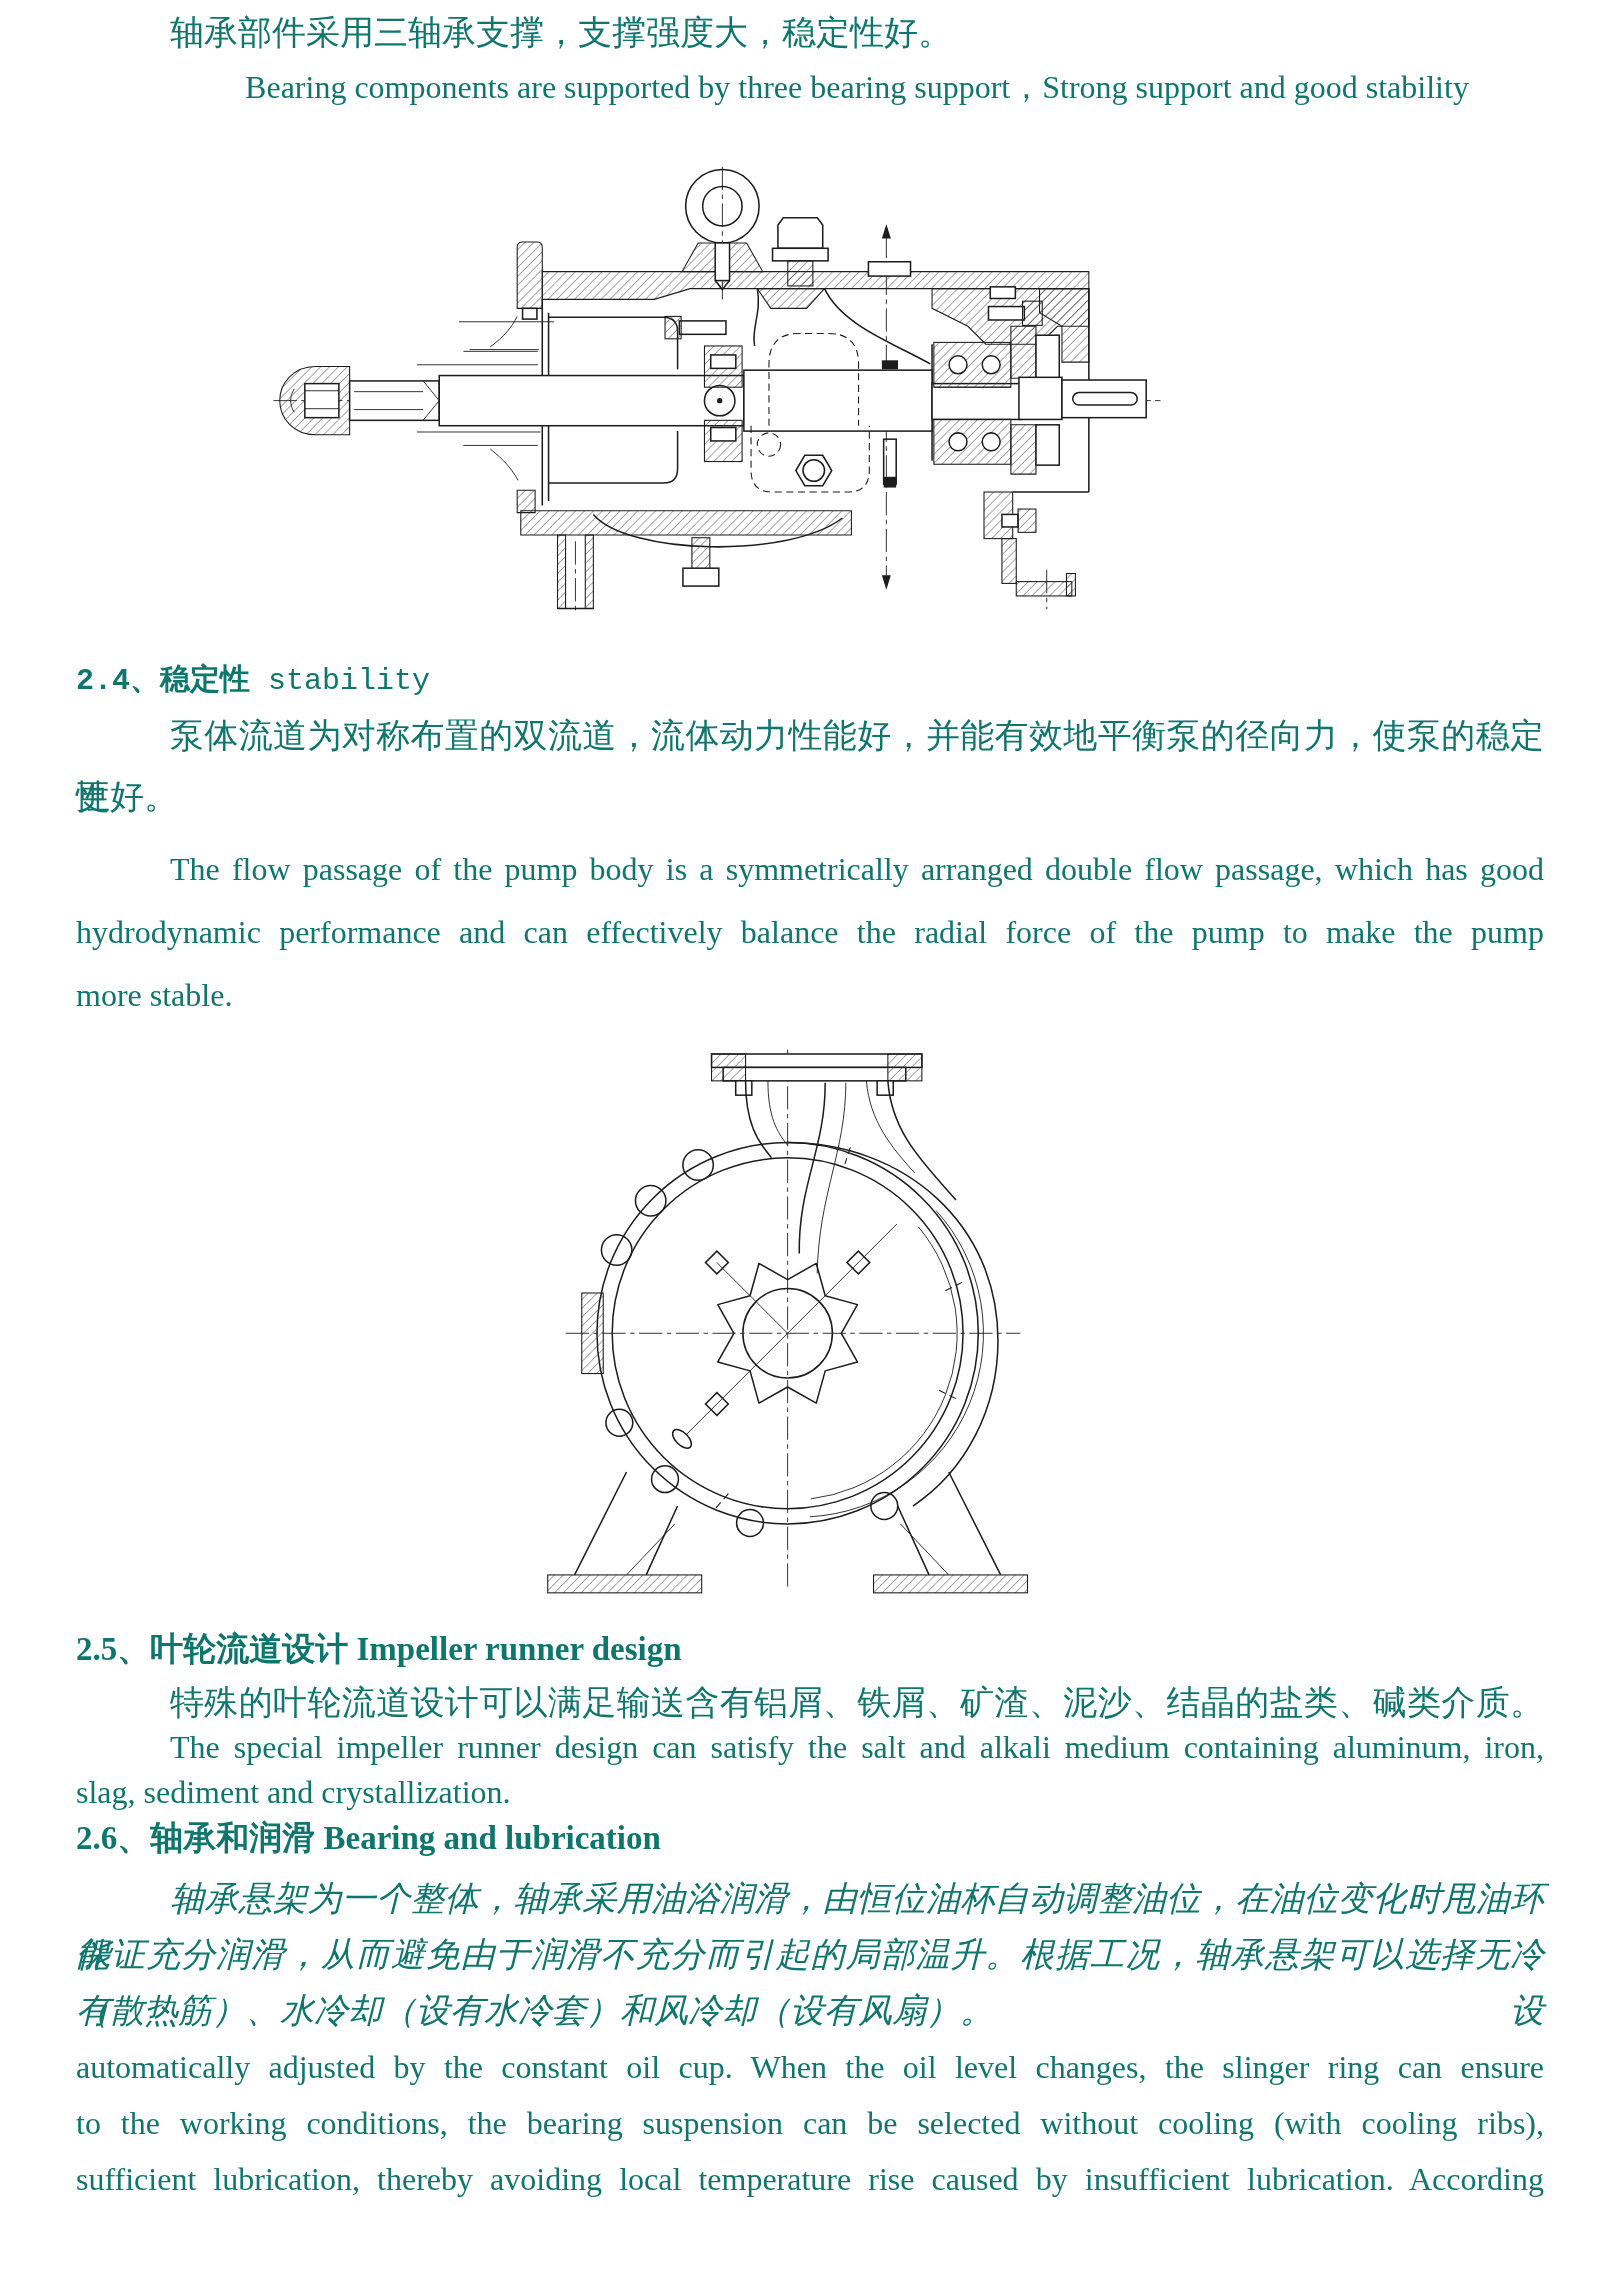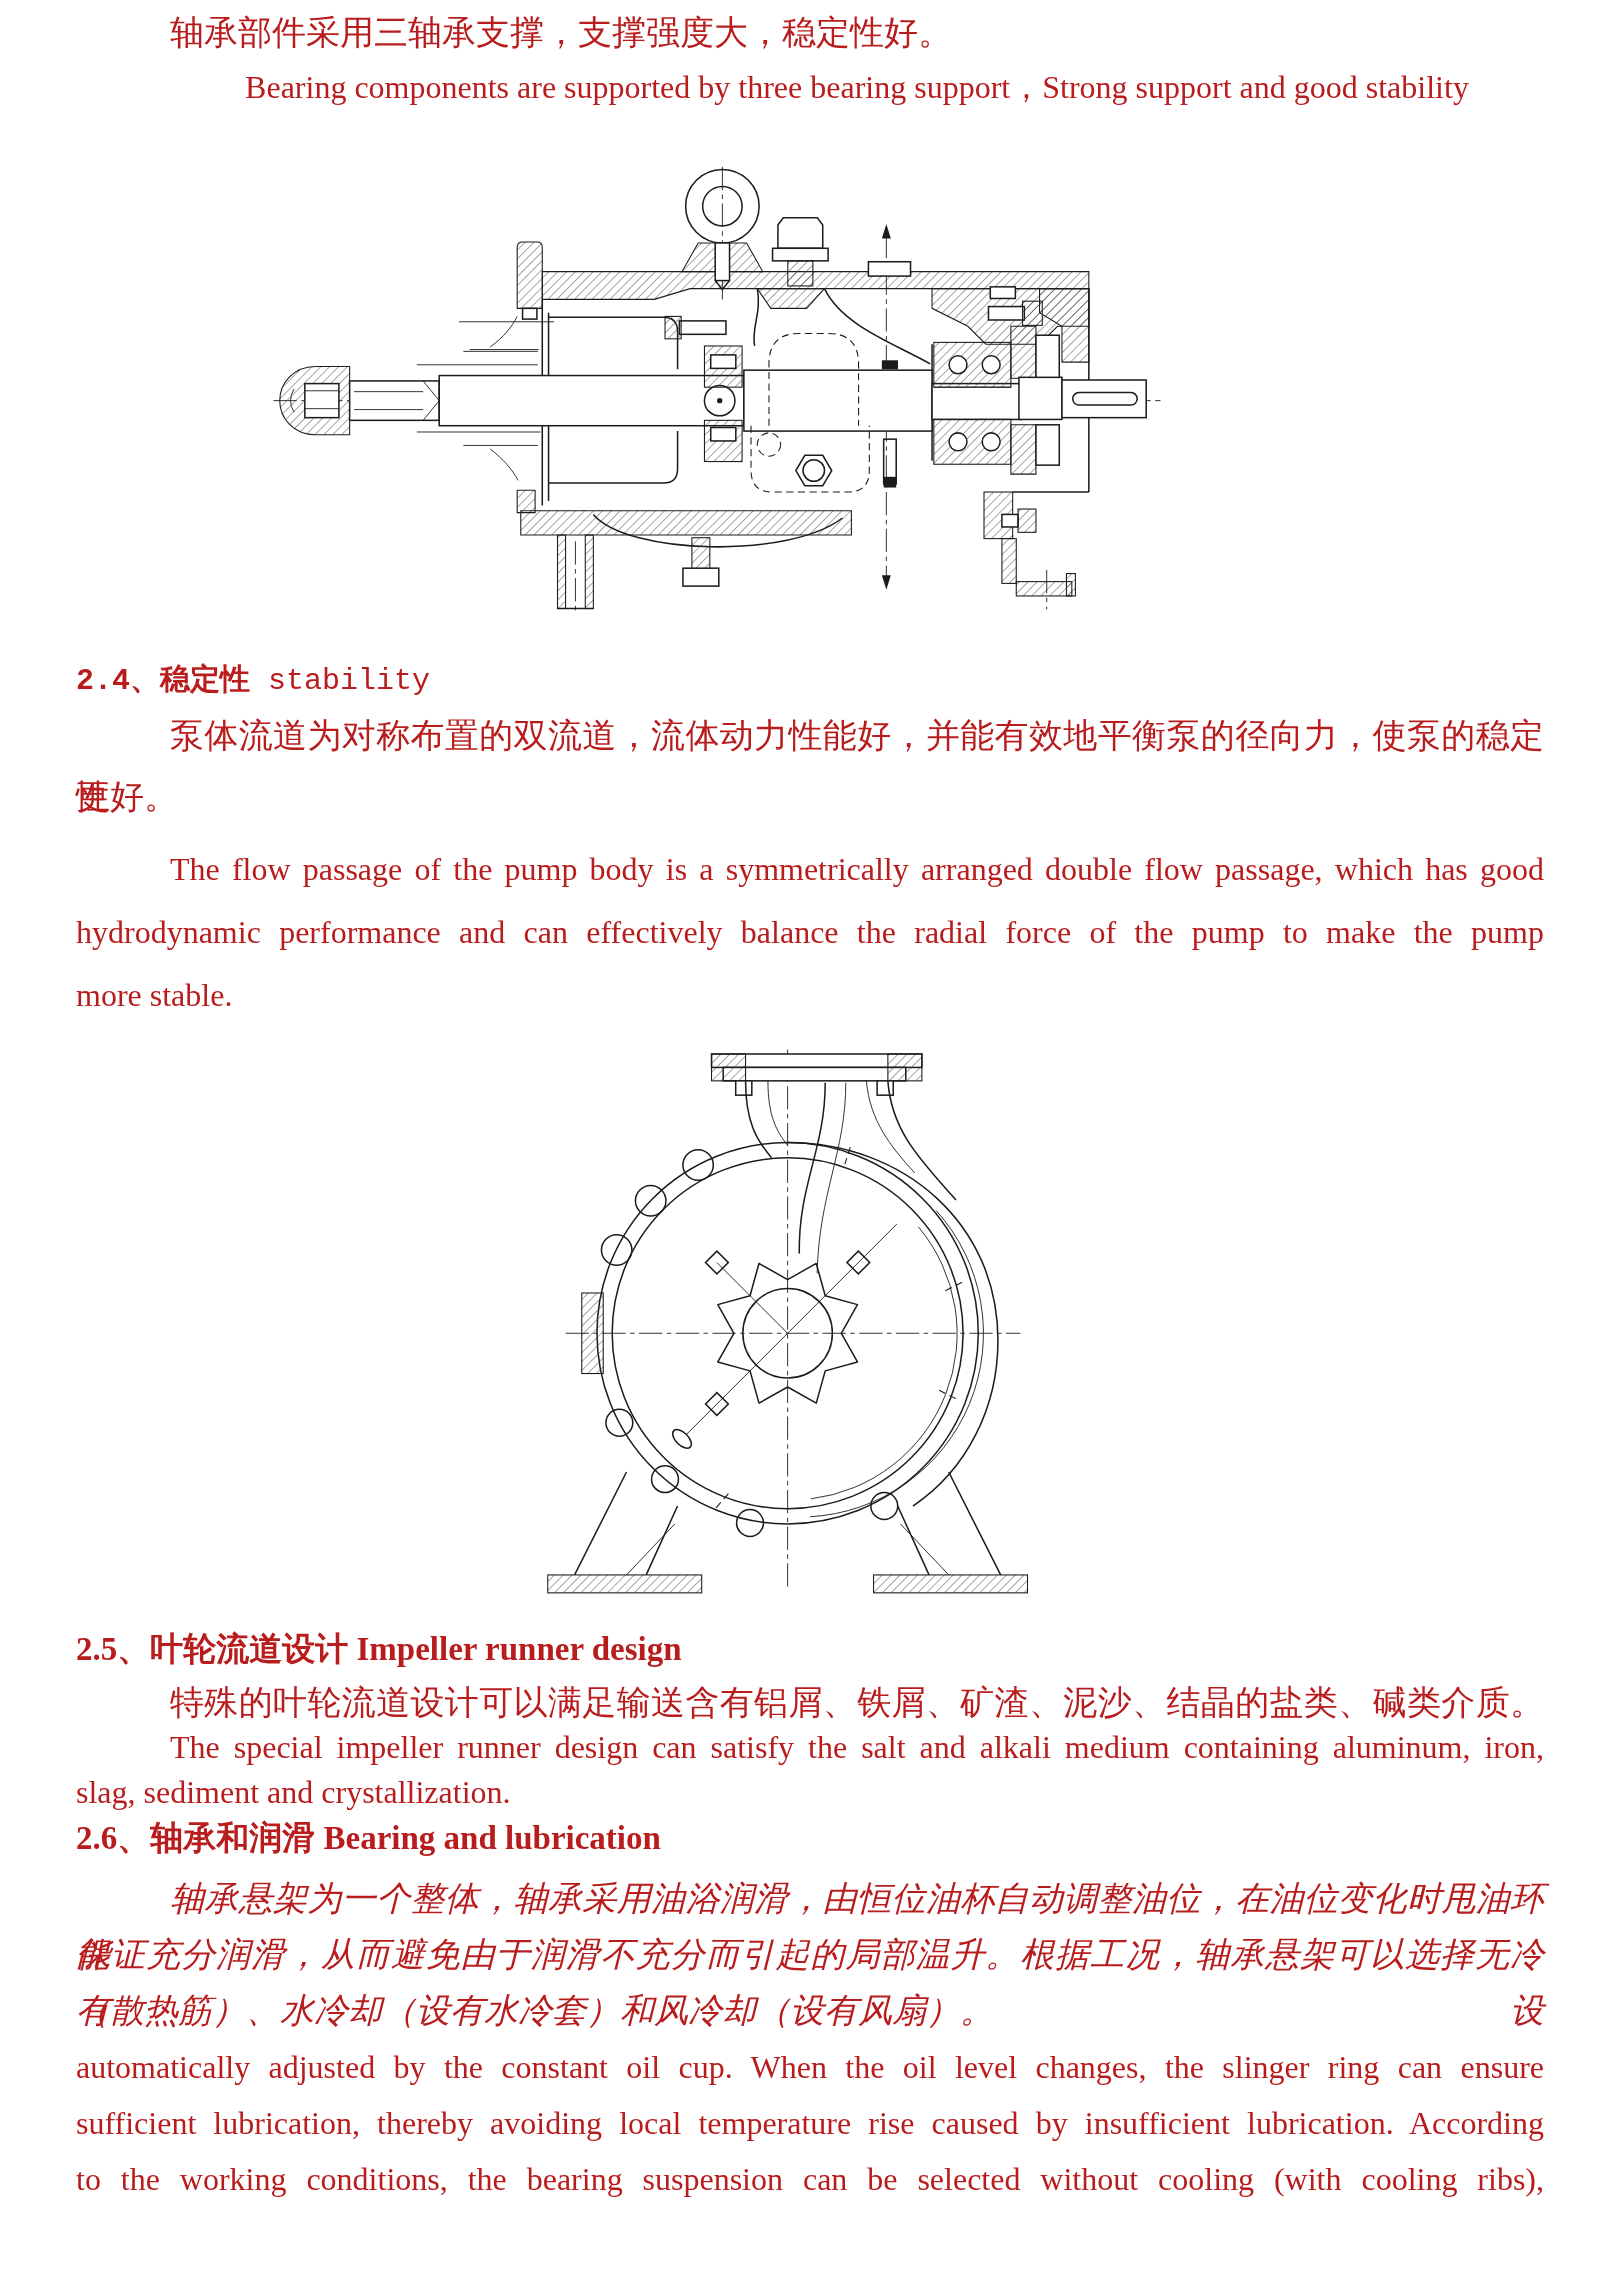--- a/index.html
+++ b/index.html
@@ -1,18 +1,18 @@
 <!DOCTYPE html>
 <html style="font-size:14.3px"><head>
 <meta charset="utf-8">
 <style>
   html,body{margin:0;padding:0;background:#e8e8e8;}
   .page{
     width:1620px;height:2291px;background:#ffffff;position:relative;
-    font-family:"Liberation Serif","DejaVu Serif",serif;color:#b91c1c;
+    font-family:"Liberation Serif","DejaVu Serif",serif;color:#0f766e;
     box-sizing:border-box;padding:5.4px 76px 0 76px;overflow:hidden;
   }
   .zh{font-size:34px;}
   .en{font-size:32px;}
   .jt{text-align:justify;text-align-last:justify;}
   .ind{text-indent:94px;}
   .intro-zh{height:56px;line-height:56px;}
   .intro-en{height:52px;line-height:52px;text-align:center;}
   .fig1{height:544px;position:relative;}
   .fig1 svg{position:absolute;left:193px;top:43px;}
@@ -235,17 +235,17 @@
   <div class="en l25 ind jt">The special impeller runner design can satisfy the salt and alkali medium containing aluminum, iron,</div>
   <div class="en l25">slag, sediment and crystallization.</div>
 
   <div class="h-serif">2.6、轴承和润滑  Bearing and lubrication</div>
 
   <div class="zh l26zh ind jt mt10">轴承悬架为一个整体，轴承采用油浴润滑，由恒位油杯自动调整油位，在油位变化时甩油环能</div>
   <div class="zh l26zh jt">保证充分润滑，从而避免由于润滑不充分而引起的局部温升。根据工况，轴承悬架可以选择无冷（设</div>
   <div class="zh l26zh">有散热筋）、水冷却（设有水冷套）和风冷却（设有风扇）。</div>
 
   <div class="en l26en jt">automatically adjusted by the constant oil cup. When the oil level changes, the slinger ring can ensure</div>
+  <div class="en l26en jt">to the working conditions, the bearing suspension can be selected without cooling (with cooling ribs),</div>
   <div class="en l26en jt">sufficient lubrication, thereby avoiding local temperature rise caused by insufficient lubrication. According</div>
-  <div class="en l26en jt">to the working conditions, the bearing suspension can be selected without cooling (with cooling ribs),</div>
 
 </div>
 
 
 </body></html>

